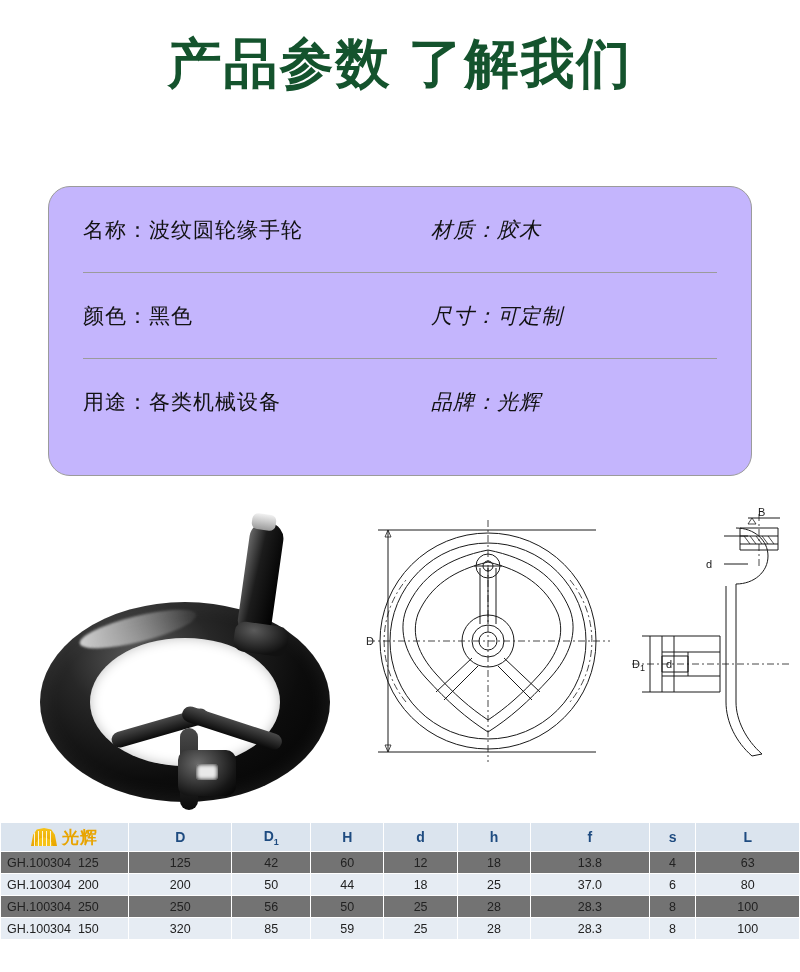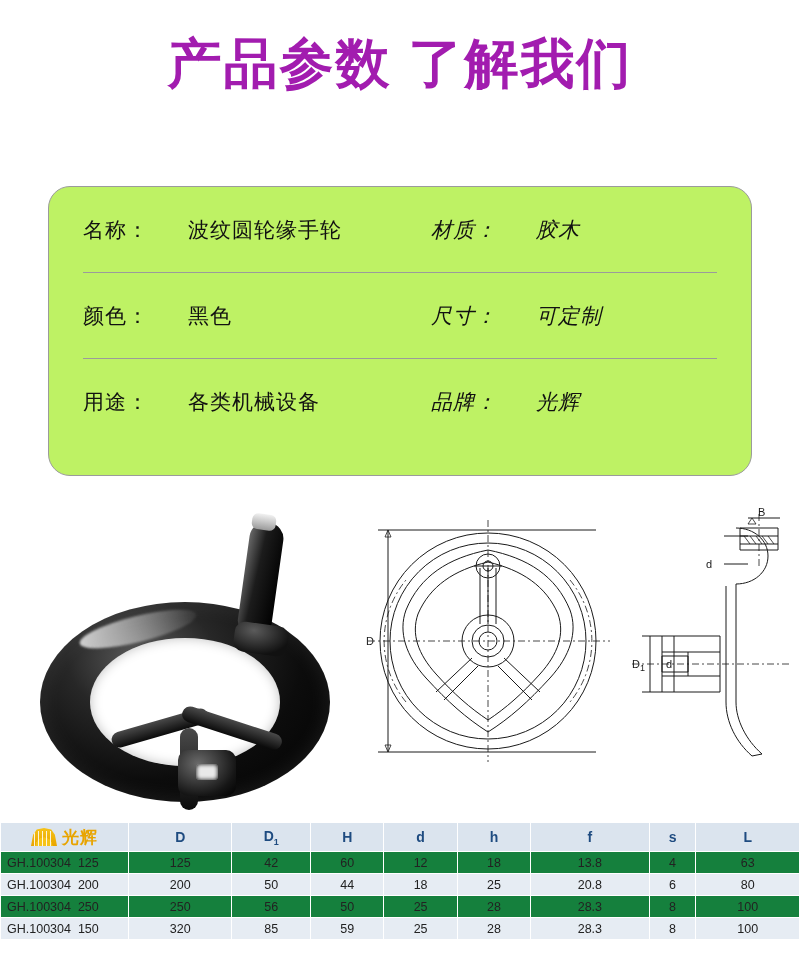--- a/index.html
+++ b/index.html
@@ -13,33 +13,33 @@
   }
   .page { position: relative; width: 800px; height: 972px; background:#fff; }
 
   
   .title {
     text-align: center;
     font-size: 54px;
     font-weight: bold;
     letter-spacing: 2px;
     padding-top: 34px;
-    color: #a21caf;
+    color: #14532d;
     line-height: 1.1;
     white-space: pre;
   }
 
   
   .spec-card {
     position: absolute;
     left: 48px; top: 186px;
     width: 704px; height: 290px;
     border: 1.5px solid #9b9b9b;
     border-radius: 22px;
-    background: #bef264;
+    background: #c4b5fd;
   }
   .spec-row {
     display: flex;
     height: 86px;
     align-items: center;
     padding: 0 34px;
     position: relative;
   }
   .spec-row.sep::after {
     content: "";
@@ -48,21 +48,21 @@
     height: 1px;
     background: #9b9b9b;
   }
   .spec-cell {
     display: flex;
     align-items: baseline;
     font-size: 21px;
     color: #111;
   }
   .spec-cell .lbl { letter-spacing: 1px; }
-  .spec-cell .val { letter-spacing: 1px; margin-left: 39px; }
+  .spec-cell .val { letter-spacing: 1px; }
   .cell-left  { width: 348px; }
   .cell-right { flex: 1; font-style: italic; }
 
   
   .band {
     position: absolute;
     left: 0; top: 492px;
     width: 800px; height: 322px;
   }
 
@@ -186,21 +186,21 @@
     background: repeating-linear-gradient(90deg, #ffffff 0 1.5px, transparent 1.5px 4px);
     opacity: .85;
   }
   .logo-text {
     color: #e8a400; font-weight: bold; font-size: 17px; letter-spacing: 1px;
   }
   table.spec-table td {
     text-align: center;
     height: 22px;
     border: 1px solid #ffffff;
-    background: #15803d;
+    background: #737373;
     color: #222;
     font-size: 12.5px;
   }
   table.spec-table tr:nth-child(even) td { background: #e6ecf3; }
   table.spec-table td.model {
     text-align: left;
     padding-left: 6px;
     white-space: pre;
   }
   .sub { font-size: 9px; vertical-align: sub; }
@@ -397,21 +397,21 @@
           <td>4</td>
           <td>63</td>
         </tr>
         <tr>
           <td class="model">GH.100304  200</td>
           <td>200</td>
           <td>50</td>
           <td>44</td>
           <td>18</td>
           <td>25</td>
-          <td>20.8</td>
+          <td>37.0</td>
           <td>6</td>
           <td>80</td>
         </tr>
         <tr>
           <td class="model">GH.100304  250</td>
           <td>250</td>
           <td>56</td>
           <td>50</td>
           <td>25</td>
           <td>28</td>

